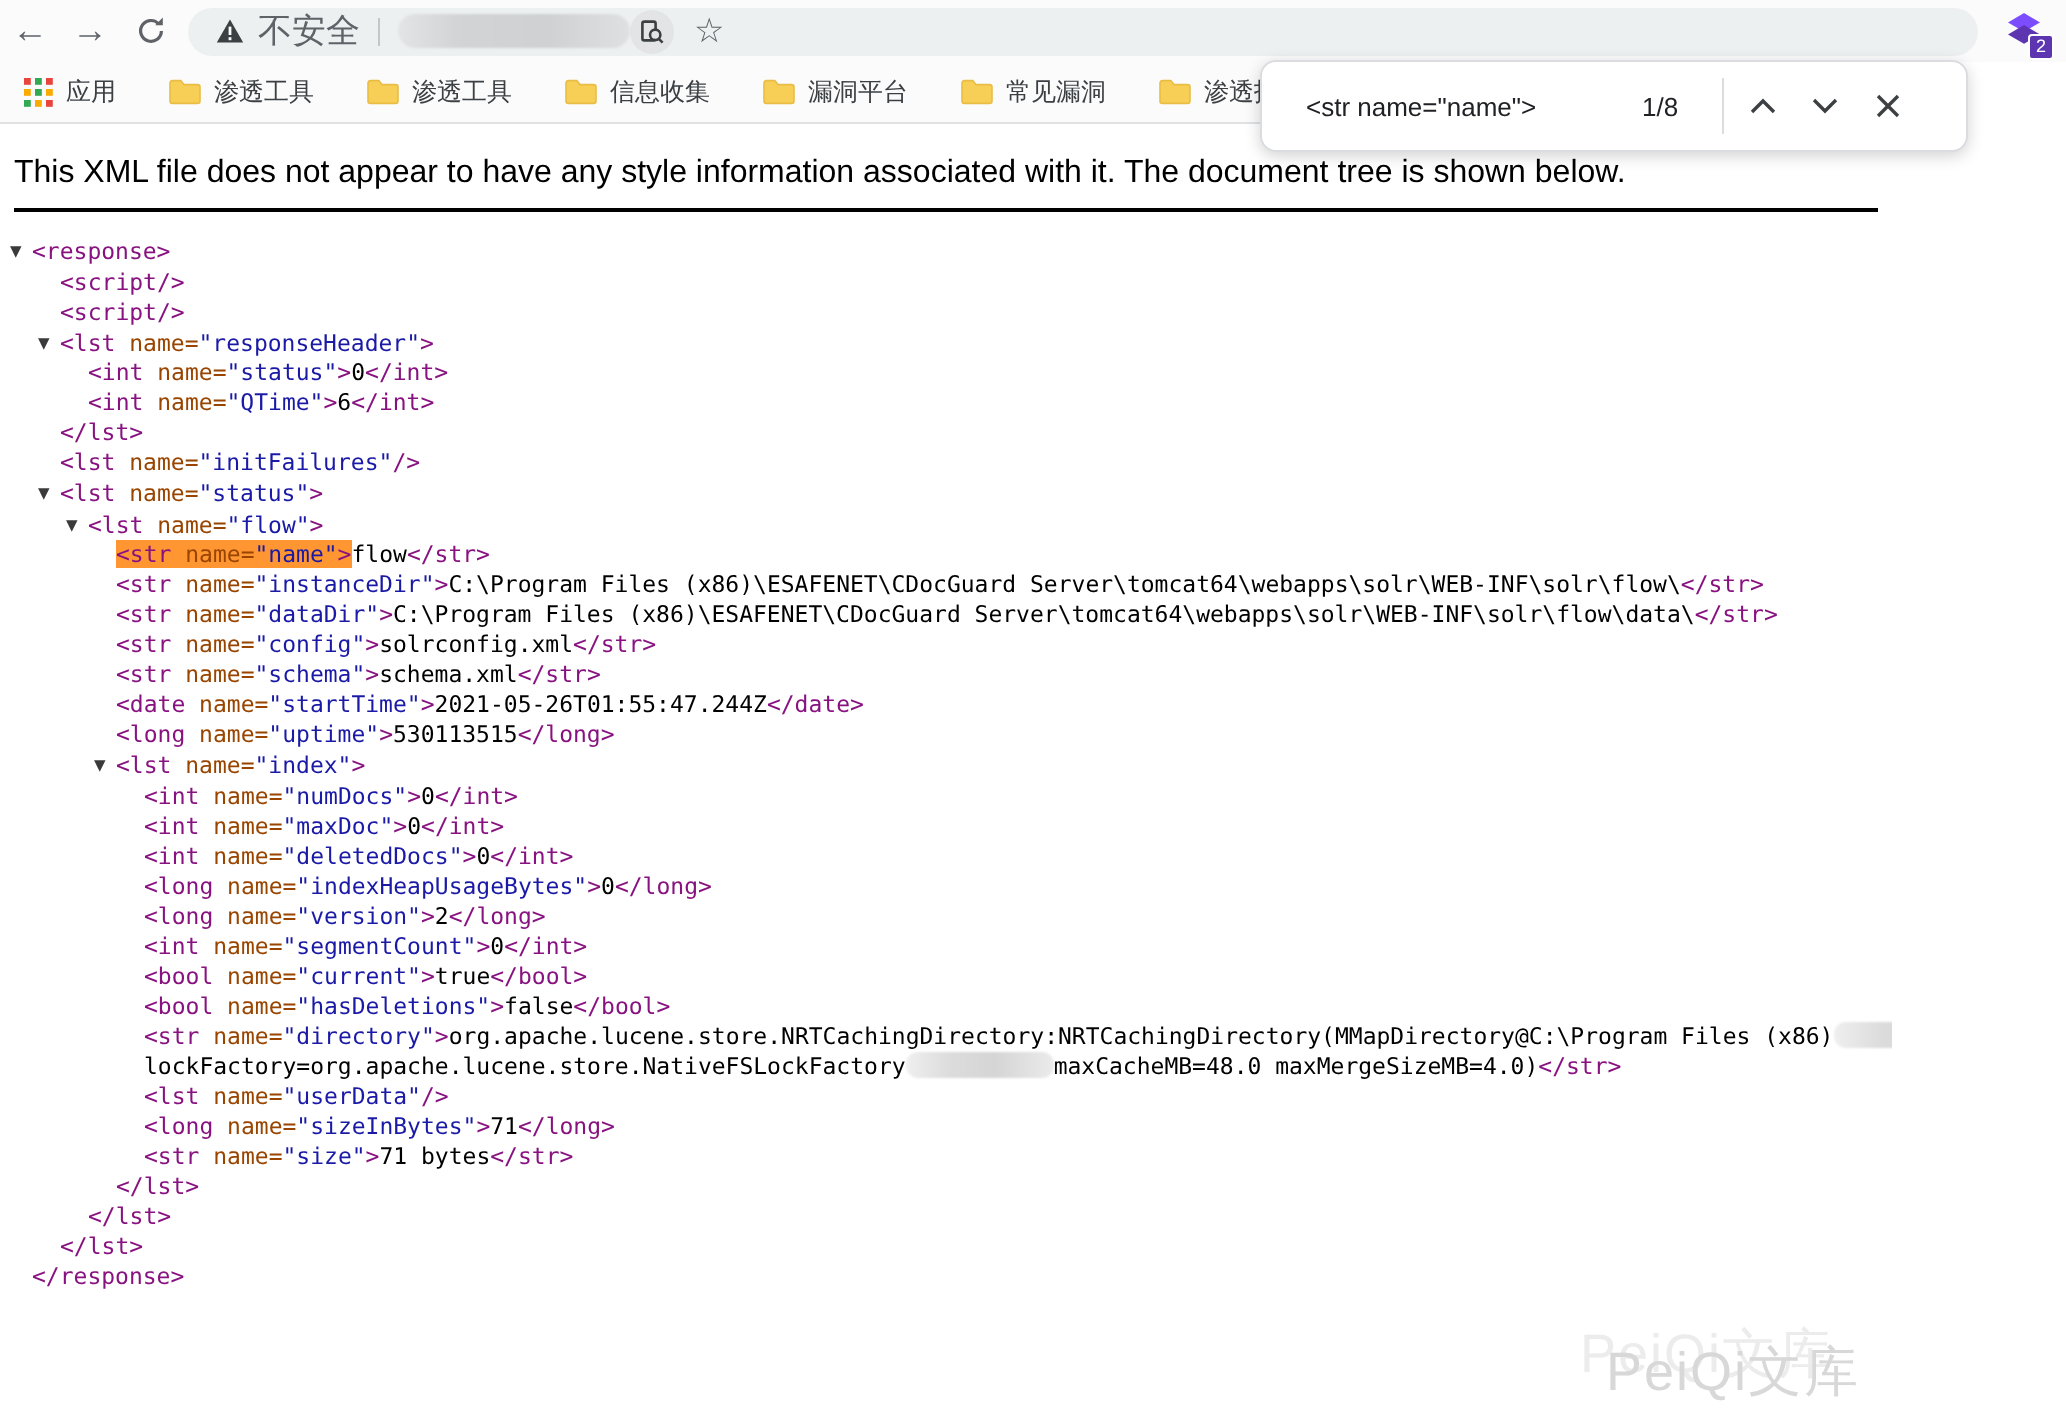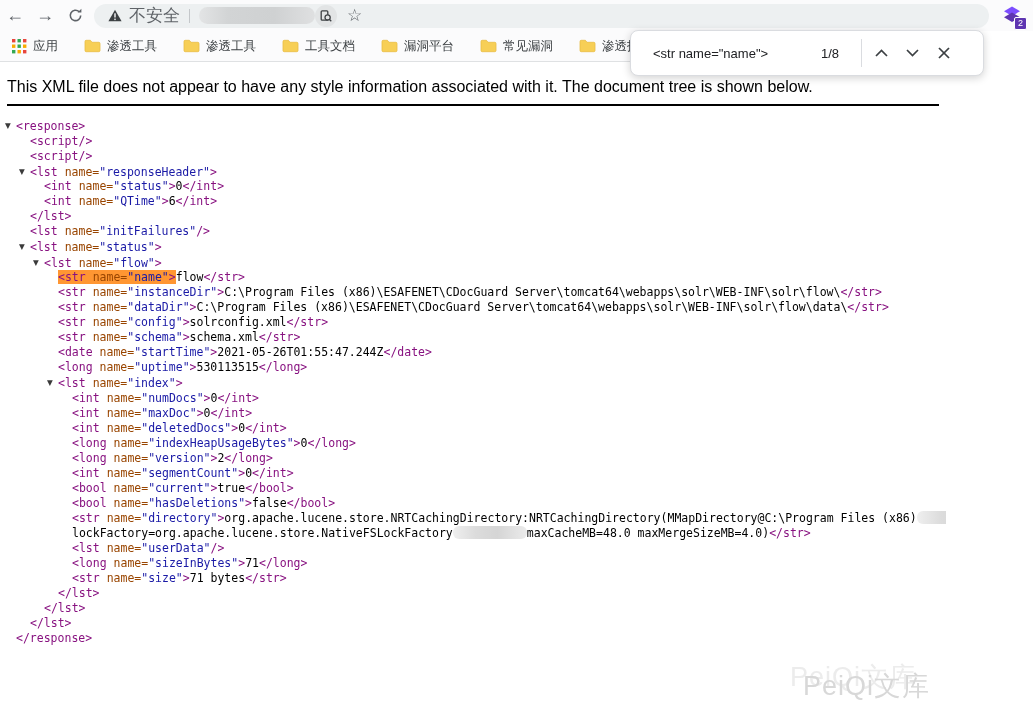--- a/index.html
+++ b/index.html
@@ -131,21 +131,21 @@
         <span class="bm-label">渗透工具</span>
       </div><div class="bm-item">
         <svg width="17" height="14" viewBox="0 0 17 14">
           <path d="M1 2.5 a1.2 1.2 0 0 1 1.2-1.2 h4.2 l1.6 2 h6.8 a1.2 1.2 0 0 1 1.2 1.2 v7 a1.2 1.2 0 0 1 -1.2 1.2 h-12.6 a1.2 1.2 0 0 1 -1.2-1.2 Z" fill="#f7cf56" stroke="#e9bd45" stroke-width="0.8"></path>
         </svg>
         <span class="bm-label">渗透工具</span>
       </div><div class="bm-item">
         <svg width="17" height="14" viewBox="0 0 17 14">
           <path d="M1 2.5 a1.2 1.2 0 0 1 1.2-1.2 h4.2 l1.6 2 h6.8 a1.2 1.2 0 0 1 1.2 1.2 v7 a1.2 1.2 0 0 1 -1.2 1.2 h-12.6 a1.2 1.2 0 0 1 -1.2-1.2 Z" fill="#f7cf56" stroke="#e9bd45" stroke-width="0.8"></path>
         </svg>
-        <span class="bm-label">工具文档</span>
+        <span class="bm-label">信息收集</span>
       </div><div class="bm-item">
         <svg width="17" height="14" viewBox="0 0 17 14">
           <path d="M1 2.5 a1.2 1.2 0 0 1 1.2-1.2 h4.2 l1.6 2 h6.8 a1.2 1.2 0 0 1 1.2 1.2 v7 a1.2 1.2 0 0 1 -1.2 1.2 h-12.6 a1.2 1.2 0 0 1 -1.2-1.2 Z" fill="#f7cf56" stroke="#e9bd45" stroke-width="0.8"></path>
         </svg>
         <span class="bm-label">漏洞平台</span>
       </div><div class="bm-item">
         <svg width="17" height="14" viewBox="0 0 17 14">
           <path d="M1 2.5 a1.2 1.2 0 0 1 1.2-1.2 h4.2 l1.6 2 h6.8 a1.2 1.2 0 0 1 1.2 1.2 v7 a1.2 1.2 0 0 1 -1.2 1.2 h-12.6 a1.2 1.2 0 0 1 -1.2-1.2 Z" fill="#f7cf56" stroke="#e9bd45" stroke-width="0.8"></path>
         </svg>
         <span class="bm-label">常见漏洞</span>

